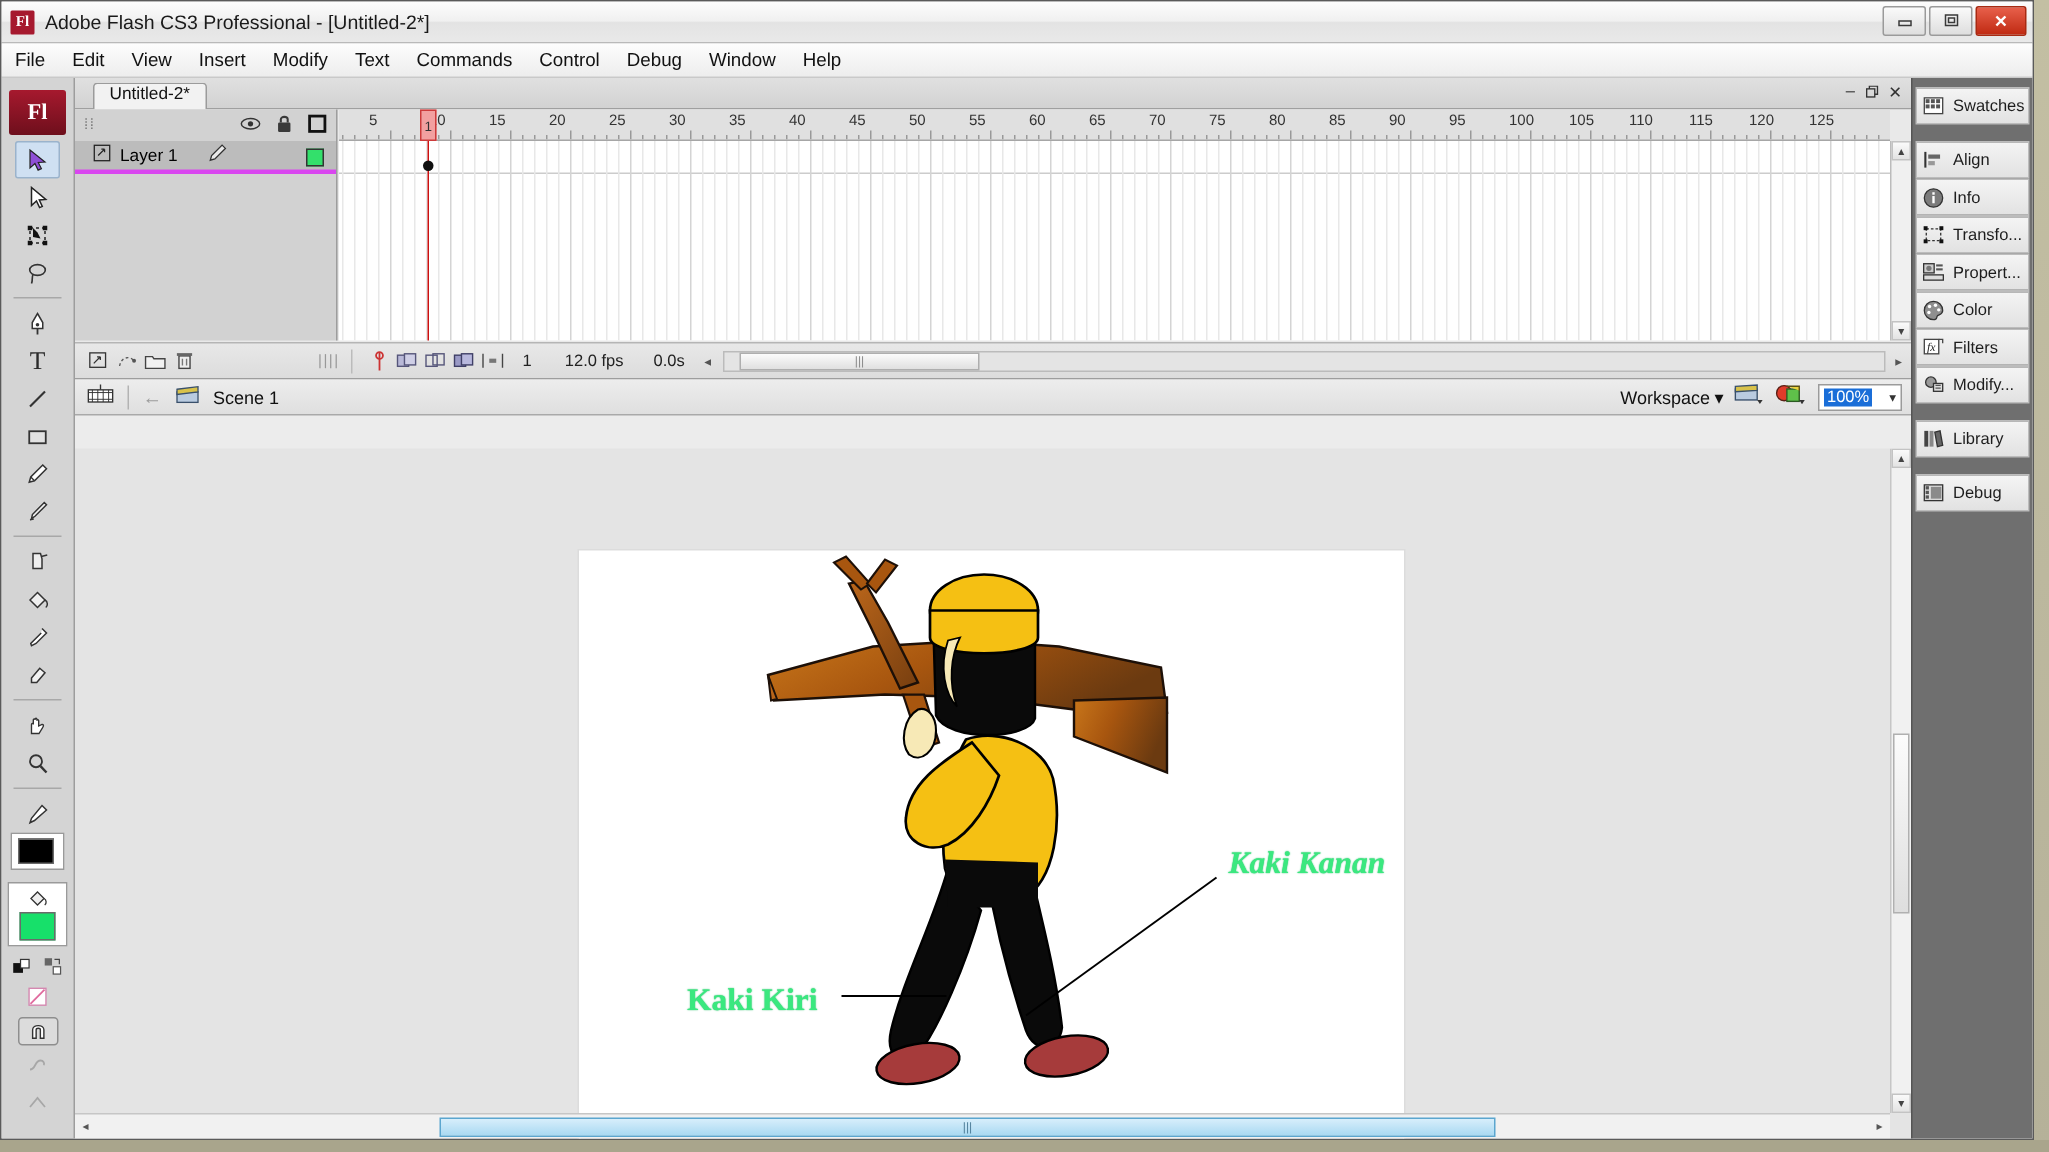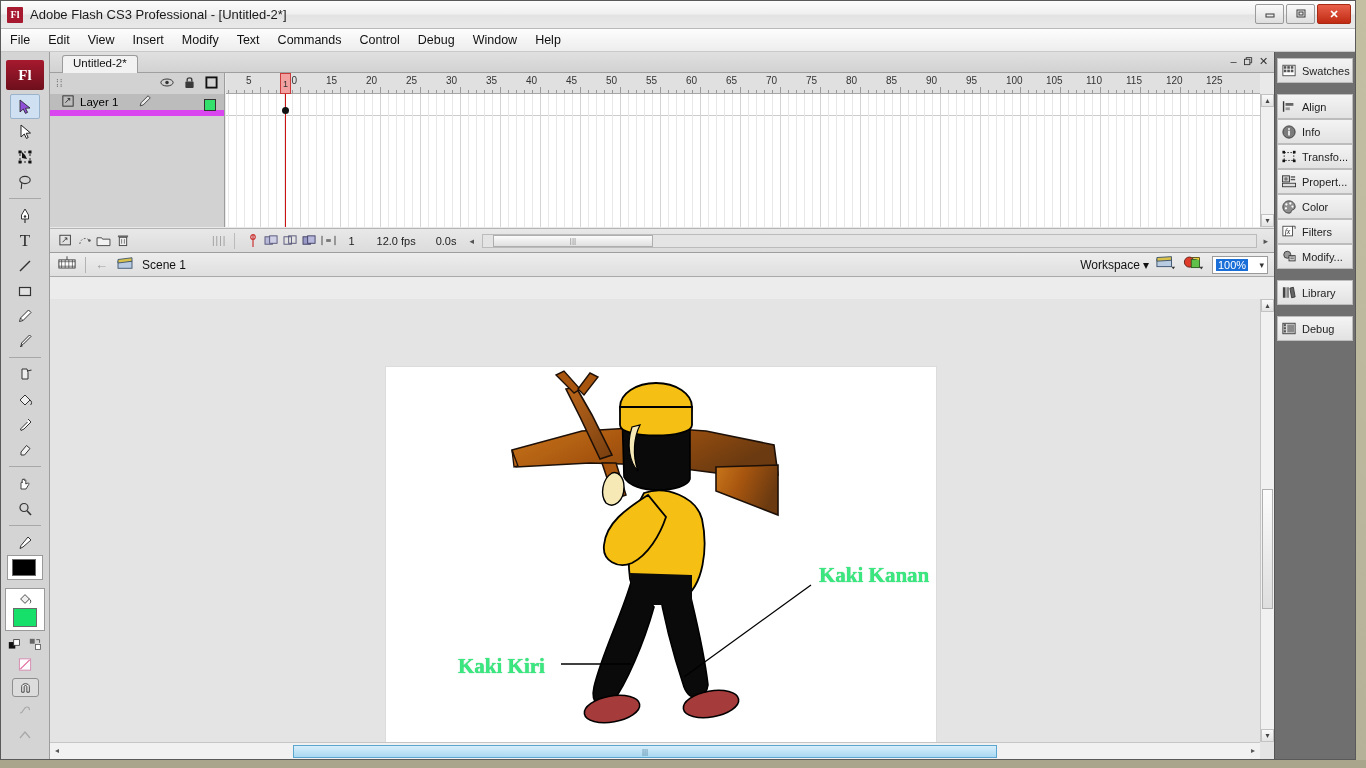--- a/index.html
+++ b/index.html
@@ -157,21 +157,21 @@
   #layer-icons{
     position:absolute; right:6px; top:3px; display:flex; gap:10px; align-items:center;
   }
   #layerpanel{
     position:absolute;left:0;top:21px;width:175px;bottom:25px;
     background:#d2d2d2; border-right:1px solid #9d9d9d;
   }
   #layer-row{
     height:22px; background:#bcbcbc;
     display:flex;align-items:center; gap:6px; padding-left:12px;
-    border-bottom:6px solid #d946ef;
+    border-bottom:3px solid #d946ef;
     font-size:11.5px;
   }
   #layer-color{width:12px;height:12px;background:#33e06b;border:1px solid #333;
                position:absolute; left:154px; top:5px;}
   #ruler{
     position:absolute;left:176px;top:0;right:14px;height:21px;
     background:#e0e0e0; border-bottom:1px solid #a6a6a6;
     overflow:hidden;
   }
   .rtick{ position:absolute; top:2px; font-size:10px; color:#333; }
@@ -1113,21 +1113,21 @@
 
           <path d="M244,206 L306,208 L306,238 L246,238 Z" fill="#0a0a0a"></path>
 
           <ellipse cx="226" cy="342" rx="28" ry="13" transform="rotate(-10 226 342)" fill="#a63b3b" stroke="#000" stroke-width="1.6"></ellipse>
           <ellipse cx="325" cy="337" rx="28" ry="13" transform="rotate(-10 325 337)" fill="#a63b3b" stroke="#000" stroke-width="1.6"></ellipse>
 
           <line x1="175" y1="297" x2="245" y2="297" stroke="#000" stroke-width="1.3"></line>
           <line x1="298" y1="310" x2="425" y2="218" stroke="#000" stroke-width="1.3"></line>
         </svg>
 
-        <div class="stg-label" style="left:433px; top:196px;">Kaki Kanan</div>
+        <div class="stg-label" style="left:433px; top:196px;font-style:italic;">Kaki Kanan</div>
         <div class="stg-label" style="left:72px; top:287px;">Kaki Kiri</div>
       </div>
 
       <div id="st-vscroll">
         <div class="sarrow" style="position:absolute;top:0;left:0;">▴</div>
         <div id="st-vthumb"></div>
         <div class="sarrow" style="position:absolute;bottom:0;left:0;">▾</div>
       </div>
       <div id="st-hscroll">
         <div class="harrow" style="left:0;">◂</div>

